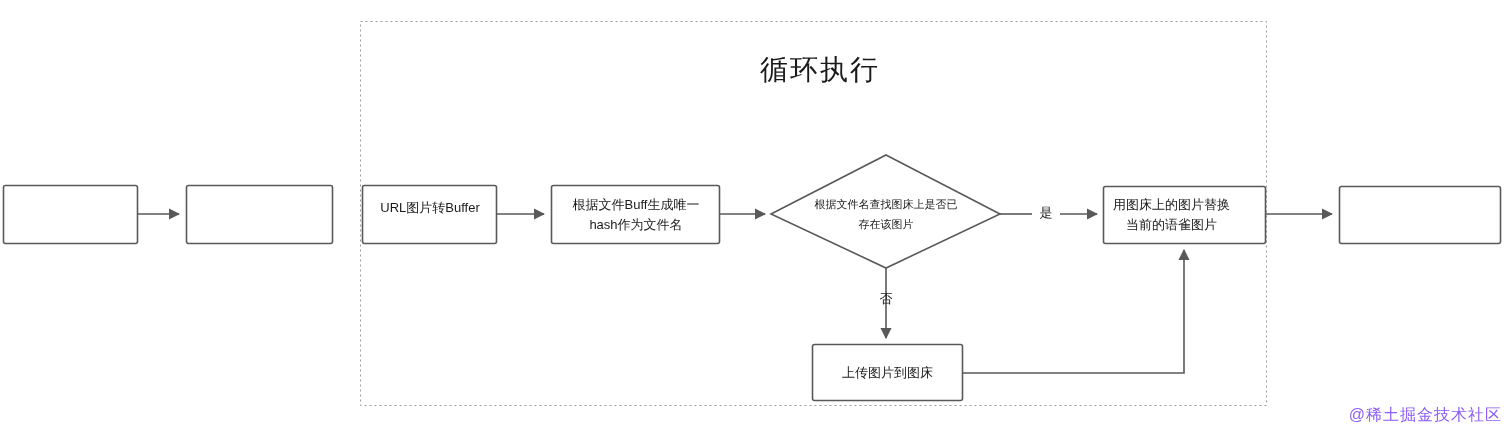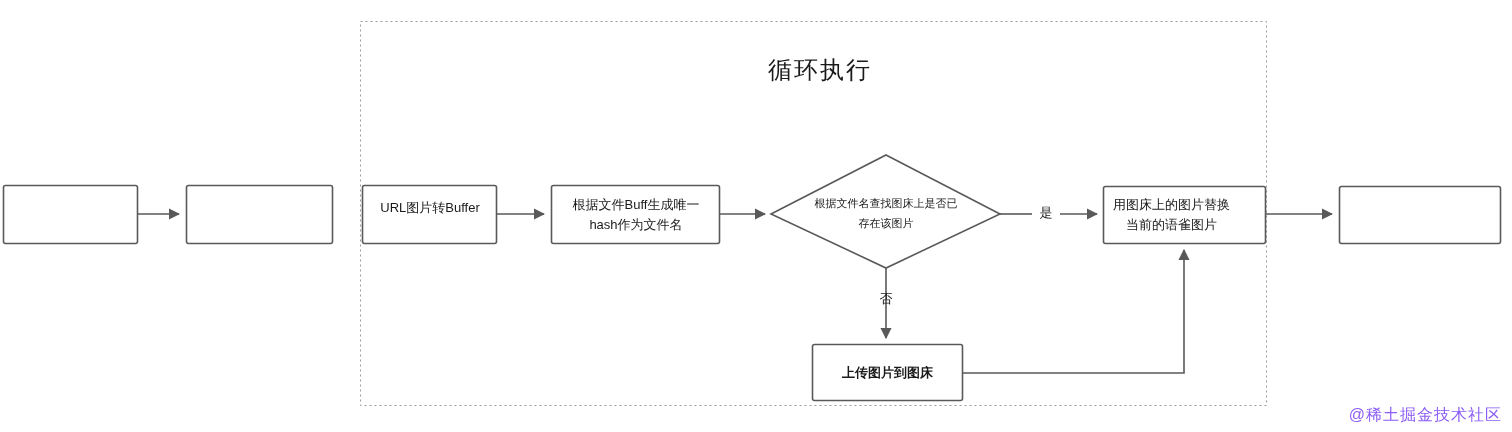--- a/index.html
+++ b/index.html
@@ -40,21 +40,21 @@
     font-size: 13px;
     line-height: 16px;
     text-align: center;
   }
   #group-title {
     position: absolute;
     left: 672px;
     top: 48px;
     width: 296px;
     text-align: center;
-    font-size: 24px;
+    font-size: 28px;
     line-height: 44px;
     color: #1a1a1a;
     letter-spacing: 2px;
   }
   #watermark {
     position: absolute;
     right: 10px;
     bottom: 6px;
     font-size: 16px;
     line-height: 22px;
@@ -112,28 +112,28 @@
 
   <div id="group-title">循环执行</div>
 
 
 
   <div class="node-label" style="left:362px; top:185px; width:136px; height:45px;">URL图片转Buffer</div>
 
   <div class="node-label" style="left:551px; top:185px; width:170px; height:60px;">根据文件Buff生成唯一
 hash作为文件名</div>
 
-  <div class="node-label" style="left:786px; top:186px; width:200px; height:56px; font-size:11px; line-height:20px;font-family:Liberation Mono, monospace;">根据文件名查找图床上是否已
+  <div class="node-label" style="left:786px; top:186px; width:200px; height:56px; font-size:11px; line-height:20px;">根据文件名查找图床上是否已
 存在该图片</div>
 
   <div class="node-label" style="left:1103px; top:186px; width:137px; height:58px;">用图床上的图片替换
 当前的语雀图片</div>
 
 
-  <div class="node-label" style="left:812px; top:344px; width:151px; height:57px;font-weight:bold;">上传图片到图床</div>
+  <div class="node-label" style="left:812px; top:344px; width:151px; height:57px;">上传图片到图床</div>
 
   <div class="edge-label" style="left:1030px; top:205px; width:32px;">是</div>
 
   <div class="edge-label" style="left:870px; top:291px; width:32px;">否</div>
 
   <div id="watermark">@稀土掘金技术社区</div>
 
 </div>
 
 </body></html>

